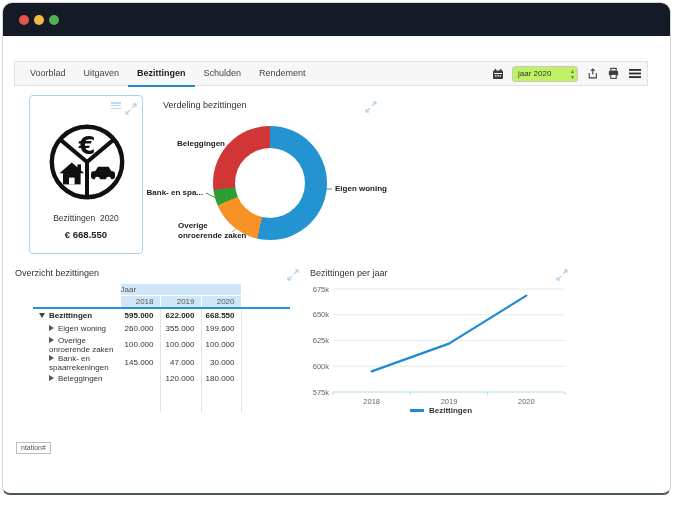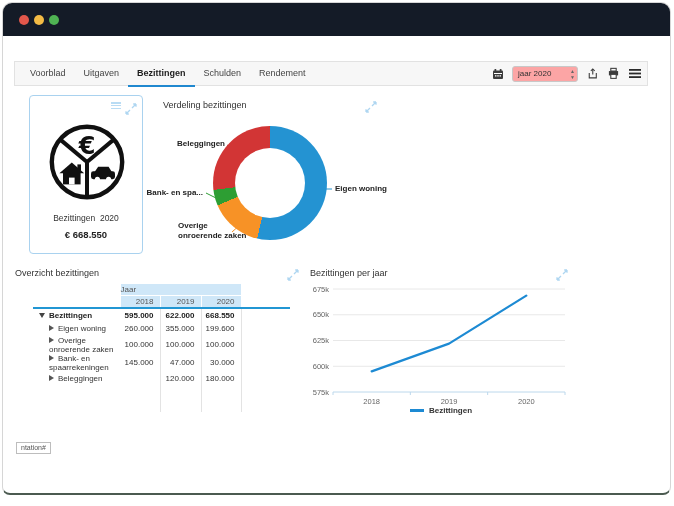--- a/index.html
+++ b/index.html
@@ -19,21 +19,21 @@
   .tl.green { left:46px; background:#4fb353; }
 
   
   #navbar { position:absolute; left:11px; top:58px; width:634px; height:25px;
             background:#f7f7f7; border:1px solid #e2e2e2; }
   .tabs { position:absolute; left:6px; top:0; height:100%; display:flex; }
   .tab { font-size:9px; color:#444; padding:0 9px; line-height:23px; height:25px; cursor:pointer; }
   .tab.active { font-weight:bold; color:#1d1d1d; border-bottom:2px solid #2088cf; }
   .nav-right { position:absolute; right:6px; top:0; height:100%; display:flex; align-items:center; gap:8px; }
   .icon-btn { width:13px; height:13px; display:flex; align-items:center; justify-content:center; cursor:pointer; }
-  .year-select { width:66px; height:16px; border:1px solid #c8c8c8; border-radius:3px; background:#fca5a5;
+  .year-select { width:66px; height:16px; border:1px solid #c8c8c8; border-radius:3px; background:#bef264;
                  display:flex; align-items:center; font-size:8px; color:#333; padding-left:5px; position:relative; cursor:pointer; }
   .stepper { position:absolute; right:2px; top:1px; display:flex; flex-direction:column; line-height:6px;
              font-size:5px; color:#666; }
 
   
   #summary-card { position:absolute; left:26px; top:92px; width:114px; height:159px;
                   border:1px solid #a9d2ef; border-radius:4px; background:#fff; }
   .card-mini-icons { position:absolute; right:5px; top:5px; display:flex; gap:4px; }
   .mini-lines { width:10px; height:9px; display:flex; flex-direction:column; justify-content:space-between; padding:1px 0; cursor:pointer; }
   .mini-lines i { display:block; height:1.5px; background:#b9dcf4; }

